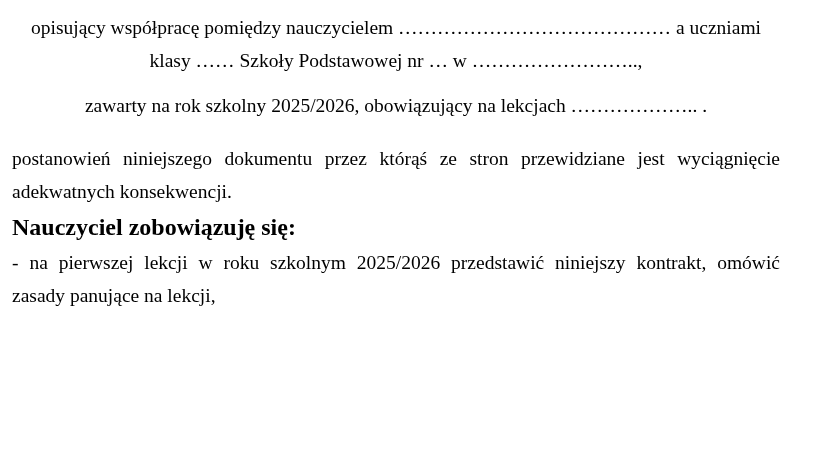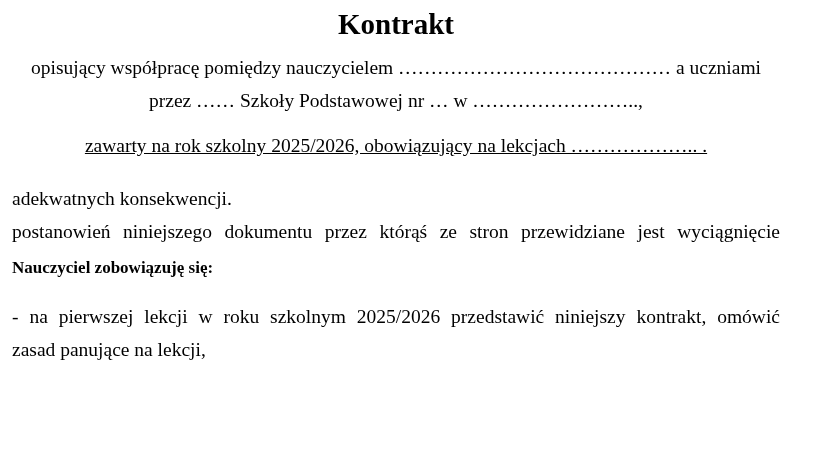--- a/index.html
+++ b/index.html
@@ -38,55 +38,53 @@
   }
   .j {
     text-align: justify;
     text-align-last: justify;
   }
   .indent {
     text-indent: 58px;
   }
   .term-line {
     margin-top: 12px;
-    text-decoration: underline;
   }
   .purpose {
     margin-top: 20px;
   }
   .subhead {
     margin: 3px 0 0 0;
-    font-size: 17px;
+    font-size: 24px;
     line-height: 33px;
     font-weight: 700;
     text-align: left;
   }
   .items {
-    margin-top: 16px;
+    margin-top: 2px;
   }
 </style>
 </head>
 <body>
 
 <div class="page">
 
-  <h1 class="doc-title">Kontrakt</h1>
 
   <div class="intro">
     <div class="line center">opisujący współpracę pomiędzy nauczycielem …………………………………… a uczniami</div>
-    <div class="line center">przez …… Szkoły Podstawowej nr … w ……………………..,</div>
+    <div class="line center">klasy …… Szkoły Podstawowej nr … w ……………………..,</div>
   </div>
 
   <div class="line center term-line">zawarty na rok szkolny 2025/2026, obowiązujący na lekcjach ……………….. .</div>
 
   <div class="purpose">
+    <div class="line j">postanowień niniejszego dokumentu przez którąś ze stron przewidziane jest wyciągnięcie</div>
     <div class="line">adekwatnych konsekwencji.</div>
-    <div class="line j">postanowień niniejszego dokumentu przez którąś ze stron przewidziane jest wyciągnięcie</div>
   </div>
 
   <h2 class="subhead">Nauczyciel zobowiązuję się:</h2>
 
   <div class="items">
     <div class="line j">- na pierwszej lekcji w roku szkolnym 2025/2026 przedstawić niniejszy kontrakt, omówić</div>
-    <div class="line">zasad panujące na lekcji,</div>
+    <div class="line">zasady panujące na lekcji,</div>
   </div>
 
 </div>
 
 </body></html>

